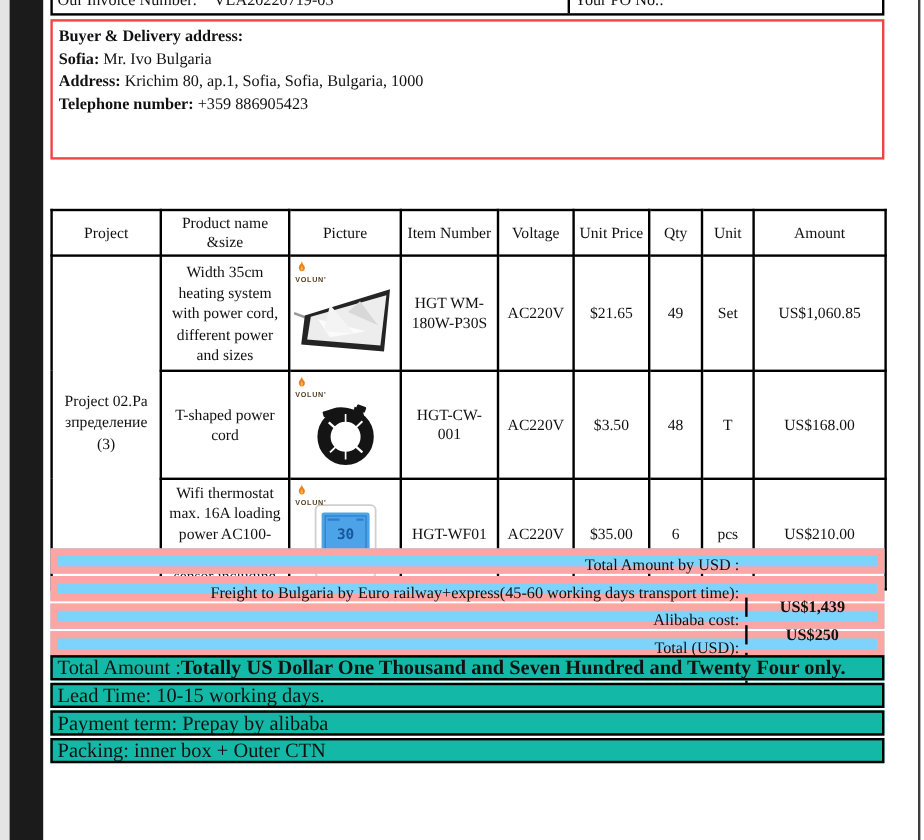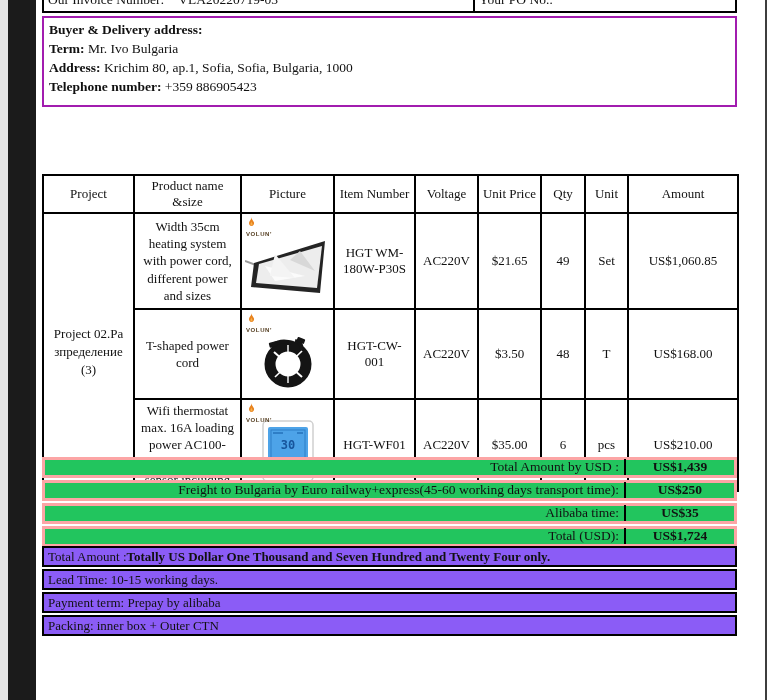--- a/index.html
+++ b/index.html
@@ -19,22 +19,22 @@
     position:absolute; left:42px; top:-13px; width:695px; height:26px;
     border:2px solid #000; display:flex; align-items:center; font-size:13.5px;
     background:#fff;
   }
   .toprow-left { flex:1; padding-left:4px; white-space:nowrap; overflow:hidden; }
   .toprow-left .inv-val { margin-left:14px; }
   .toprow-right { width:262px; border-left:2px solid #000; height:100%; display:flex; align-items:center; padding-left:4px; }
 
   
   .buyerbox {
-    position:absolute; left:42px; top:16px; width:695px; height:91px;
-    border:2px solid #a21caf; padding:2px 0 0 5px; font-size:13.5px; line-height:19px;
+    position:absolute; left:42px; top:16px; width:695px; height:117px;
+    border:2px solid #ef4444; padding:2px 0 0 5px; font-size:13.5px; line-height:19px;
     background:#fff;
   }
   .b { font-weight:bold; }
 
   
   .maintable-wrap { position:absolute; left:42px; top:139px; width:695px;margin-top:35px; }
   table.main { border-collapse:collapse; table-layout:fixed; width:695px; background:#fff; }
   table.main th, table.main td { border:2px solid #000; font-weight:normal; font-size:13px; text-align:center; vertical-align:middle; padding:1px 3px; }
   th.hdr { height:38px; }
   td.desc { text-align:left; font-size:11.5px; line-height:1.32; padding-left:5px; padding-right:2px; }
@@ -43,48 +43,48 @@
   .projcell { font-size:13.5px; line-height:18px; }
   .brandlogo { position:absolute; top:2px; left:4px; width:40px; text-align:left; }
   .brandname { display:block; font-family:"Liberation Sans","DejaVu Sans",sans-serif; font-size:6px; font-weight:bold; letter-spacing:0.6px; color:#553f22; line-height:5px; }
   .picimg { display:block; margin:0 auto; }
   .picimg.panel { margin-top:13px; }
   .picimg.coil { margin-top:15px; }
   .picimg.thermo { margin-top:13px; }
 
   
   .totals { position:absolute; left:42px; top:457px; width:695px; }
-  .strip { display:flex; border:3px solid #fca5a5; height:21px; margin-bottom:2px; align-items:flex-end; font-size:13.5px; background:#22c55e; }
+  .strip { display:flex; border:6px solid #fca5a5; height:21px; margin-bottom:2px; align-items:flex-start; font-size:13.5px; background:#7dd3fc; }
   .strip .lab { flex:1; text-align:right; padding-right:5px; display:flex; align-items:center; justify-content:flex-end; }
   .strip .val { width:110px; border-left:2px solid #000; font-weight:bold; display:flex; align-items:center; justify-content:center;margin-top:35px; }
 
   
   .footerrows { position:absolute; left:42px; top:546px; width:695px; }
-  .fstrip { border:2px solid #000; height:21px; margin-bottom:2px; display:flex; align-items:center; padding-left:4px; font-size:13px; background:#8b5cf6; }
+  .fstrip { border:2px solid #000; height:21px; margin-bottom:2px; display:flex; align-items:center; padding-left:4px; font-size:17px; background:#14b8a6; }
 </style>
 </head>
 <body>
 
 <div class="page">
   <div class="scan-margin-strip"></div>
   <div class="scan-left-bar"></div>
   <div class="scan-right-line"></div>
 
   <div class="toprow">
     <div class="toprow-left">
       <span>Our Invoice Number:</span><span class="inv-val">VLA20220719-03</span>
     </div>
     <div class="toprow-right">
       <span>Your PO No.:</span>
     </div>
   </div>
 
   <div class="buyerbox">
     <div><span class="b">Buyer &amp; Delivery address:</span></div>
-    <div><span class="b">Term:</span><span> Mr. Ivo Bulgaria</span></div>
+    <div><span class="b">Sofia:</span><span> Mr. Ivo Bulgaria</span></div>
     <div><span class="b">Address:</span><span> Krichim 80, ap.1, Sofia, Sofia, Bulgaria, 1000</span></div>
     <div><span class="b">Telephone number:</span><span> +359 886905423</span></div>
   </div>
 
   <div class="maintable-wrap">
     <table class="main">
       <colgroup>
         <col style="width:91px">
           <col style="width:107px">
           <col style="width:93px">
@@ -206,21 +206,21 @@
   <div class="totals">
     <div class="strip">
       <div class="lab">Total Amount by USD :</div>
       <div class="val">US$1,439</div>
     </div>
     <div class="strip">
       <div class="lab">Freight to Bulgaria by Euro railway+express(45-60 working days transport time):</div>
       <div class="val">US$250</div>
     </div>
     <div class="strip">
-      <div class="lab">Alibaba time:</div>
+      <div class="lab">Alibaba cost:</div>
       <div class="val">US$35</div>
     </div>
     <div class="strip">
       <div class="lab">Total (USD):</div>
       <div class="val">US$1,724</div>
     </div>
   </div>
 
   <div class="footerrows">
     <div class="fstrip">

